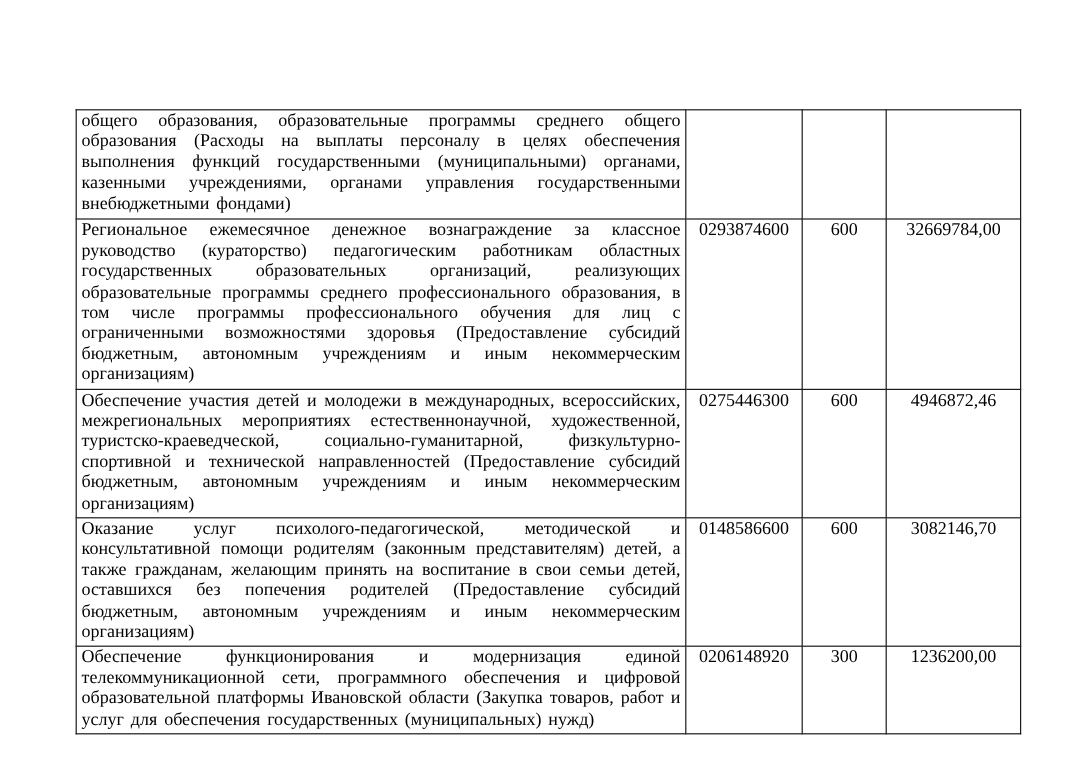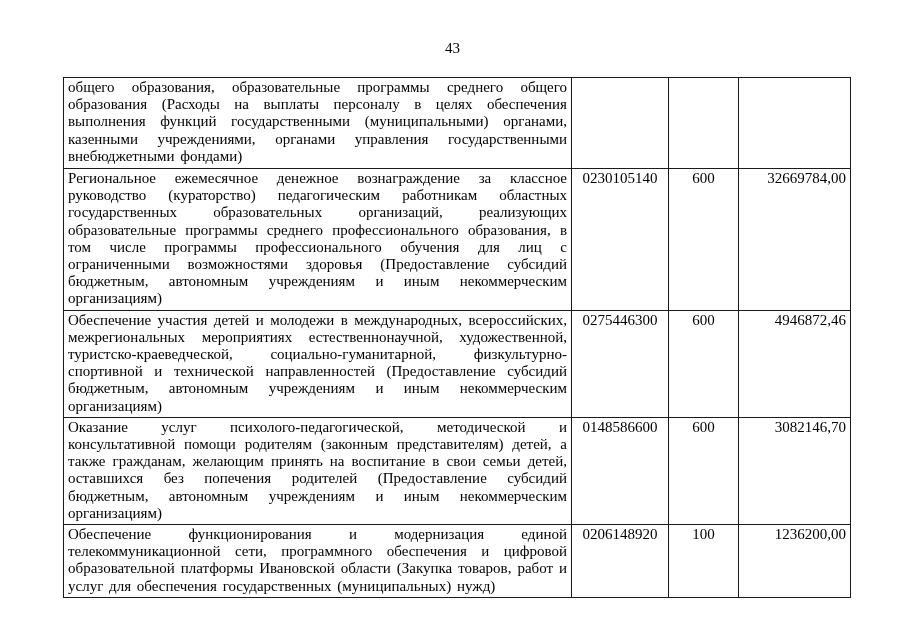--- a/index.html
+++ b/index.html
@@ -21,21 +21,21 @@
     top: 40px;
     left: 0;
     width: 905px;
     text-align: center;
     font-size: 15px;
     line-height: 17px;
   }
   table.budget {
     position: absolute;
     left: 63px;
-    top: 77px;
+    top: 91px;
     width: 787px;
     border-collapse: collapse;
     table-layout: fixed;
     font-size: 15px;
     line-height: 17.2px;
   }
   table.budget td {
     border: 1px solid #1a1a1a;
     vertical-align: top;
     padding: 1px 4px 2px 4px;
@@ -44,71 +44,70 @@
   td.cell-desc {
     text-align: justify;
     padding-left: 6px;
     padding-right: 5px;
     word-spacing: 2px;
   }
   td.cell-code, td.cell-etype {
     text-align: center;
   }
   td.cell-amount {
-    text-align: right;
+    text-align: center;
     padding-right: 11px;
     margin-left: 29px;
   }
   tr.r0 { height: 91px; }
   tr.r1 { height: 139px; }
   tr.r2 { height: 105px; }
   tr.r3 { height: 105px; }
   tr.r4 { height: 68px; }
 </style>
 </head>
 <body>
 
 <div class="page">
 
-  <div class="page-number">43</div>
 
   <table class="budget">
     <colgroup>
       <col style="width:508px">
       <col style="width:97px">
       <col style="width:70px">
       <col style="width:112px">
     </colgroup>
     <tbody>
       <tr class="r0">
         <td class="cell-desc">общего образования, образовательные программы среднего общего образования (Расходы на выплаты персоналу в целях обеспечения выполнения функций государственными (муниципальными) органами, казенными учреждениями, органами управления государственными внебюджетными фондами)</td>
         <td class="cell-code"></td>
         <td class="cell-etype"></td>
         <td class="cell-amount"></td>
       </tr>
       <tr class="r1">
         <td class="cell-desc">Региональное ежемесячное денежное вознаграждение за классное руководство (кураторство) педагогическим работникам областных государственных образовательных организаций, реализующих образовательные программы среднего профессионального образования, в том числе программы профессионального обучения для лиц с ограниченными возможностями здоровья (Предоставление субсидий бюджетным, автономным учреждениям и иным некоммерческим организациям)</td>
-        <td class="cell-code">0230105140</td>
+        <td class="cell-code">0293874600</td>
         <td class="cell-etype">600</td>
         <td class="cell-amount">32669784,00</td>
       </tr>
       <tr class="r2">
         <td class="cell-desc">Обеспечение участия детей и молодежи в международных, всероссийских, межрегиональных мероприятиях естественнонаучной, художественной, туристско-краеведческой, социально-гуманитарной, физкультурно-спортивной и технической направленностей (Предоставление субсидий бюджетным, автономным учреждениям и иным некоммерческим организациям)</td>
         <td class="cell-code">0275446300</td>
         <td class="cell-etype">600</td>
         <td class="cell-amount">4946872,46</td>
       </tr>
       <tr class="r3">
         <td class="cell-desc">Оказание услуг психолого-педагогической, методической и консультативной помощи родителям (законным представителям) детей, а также гражданам, желающим принять на воспитание в свои семьи детей, оставшихся без попечения родителей (Предоставление субсидий бюджетным, автономным учреждениям и иным некоммерческим организациям)</td>
         <td class="cell-code">0148586600</td>
         <td class="cell-etype">600</td>
         <td class="cell-amount">3082146,70</td>
       </tr>
       <tr class="r4">
         <td class="cell-desc">Обеспечение функционирования и модернизация единой телекоммуникационной сети, программного обеспечения и цифровой образовательной платформы Ивановской области (Закупка товаров, работ и услуг для обеспечения государственных (муниципальных) нужд)</td>
         <td class="cell-code">0206148920</td>
-        <td class="cell-etype">100</td>
+        <td class="cell-etype">300</td>
         <td class="cell-amount">1236200,00</td>
       </tr>
     </tbody>
   </table>
 
 </div>
 
 </body></html>

